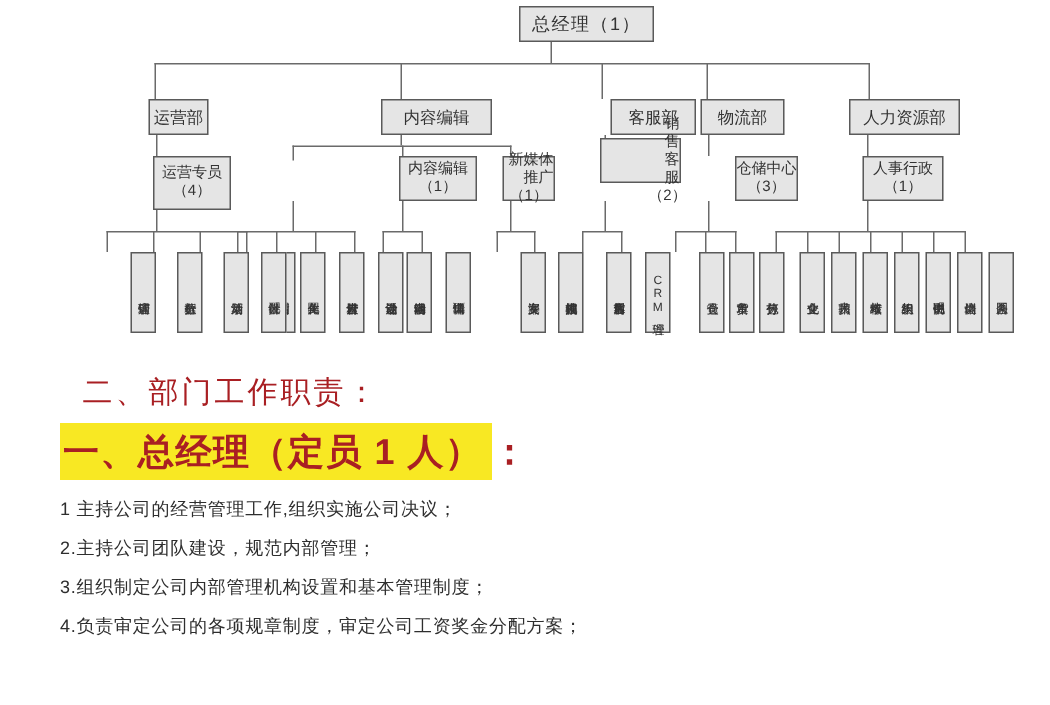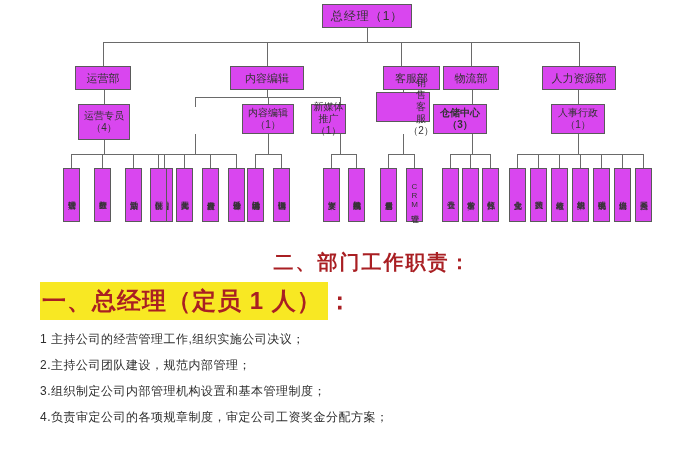--- a/index.html
+++ b/index.html
@@ -7,46 +7,46 @@
   body {
     position:relative;
     background:#ffffff;
     font-family:"Liberation Sans","DejaVu Sans",sans-serif;
     overflow:hidden;
   }
   .chart { position:absolute; left:0; top:0; width:700px; height:246px; }
   .node {
     position:absolute;
     border:1px solid var(--border,#5a5a5a);
-    background:#d946ef;
+    background:#e5e5e5;
     color:#333;
     display:flex; flex-direction:column;
     align-items:center; justify-content:center;
-    text-align:center;
+    text-align:right;
+    margin-left:24px;
   }
   .node.lvl1 { font-size:12px; letter-spacing:1px; }
   .node.lvl2 { font-size:11px; }
   .node.lvl3 { font-size:10px; line-height:12px; }
   .node.leaf {
     writing-mode:vertical-rl;
     text-orientation:upright;
     font-size:8px;
     line-height:15px;
     letter-spacing:0;
   }
   .cline { position:absolute; background:var(--line,#6a6a6a); }
 
   .text-section { position:absolute; left:40px; top:250px; width:650px; }
   .sec-heading {
     color:var(--red,#a91f23);
-    font-size:20px; font-weight:bold;
+    font-size:20px; font-weight:normal;
     letter-spacing:2px;
     line-height:24px;
     margin:0 0 8px 15px;
-    text-align:center;
   }
   .sub-heading {
     color:var(--red,#a91f23);
     font-size:24px; font-weight:bold;
     letter-spacing:1px;
     margin:0 0 6px 0;
   }
   .hl { background:var(--yellow,#f8e823); padding:3px 6px 3px 2px; display:inline-block; }
   .body-par {
     font-size:17px; line-height:29px;
@@ -63,21 +63,21 @@
 </style>
 </head>
 <body>
 
 <div class="chart" id="org-chart">
     <div class="cline" style="left: 367px; top: 28px; width: 1px; height: 14px;"></div>
     <div class="cline" style="left: 103px; top: 42px; width: 477px; height: 1px;"></div>
     <div class="node lvl1" style="left: 322px; top: 4px; width: 90px; height: 24px;">总经理（1）</div>
     <div class="cline" style="left: 103px; top: 42px; width: 1px; height: 24px;"></div>
     <div class="cline" style="left: 104px; top: 90px; width: 1px; height: 14px;"></div>
-    <div class="node lvl2" style="left: 75px; top: 66px; width: 56px; height: 24px;">运营部</div>
+    <div class="node lvl2" style="left: 75px; top: 66px; width: 40px; height: 24px;">运营部</div>
     <div class="cline" style="left: 104px; top: 134px; width: 1px; height: 20px;"></div>
     <div class="cline" style="left: 71px; top: 154px; width: 94px; height: 1px;"></div>
     <div class="cline" style="left: 71px; top: 154px; width: 1px; height: 14px;"></div>
     <div class="node leaf" style="left: 63px; top: 168px; width: 17px; height: 54px;">店铺管理</div>
     <div class="cline" style="left: 102px; top: 154px; width: 1px; height: 14px;"></div>
     <div class="node leaf" style="left: 94px; top: 168px; width: 17px; height: 54px;">数据分析</div>
     <div class="cline" style="left: 133px; top: 154px; width: 1px; height: 14px;"></div>
     <div class="node leaf" style="left: 125px; top: 168px; width: 17px; height: 54px;">活动策划</div>
     <div class="cline" style="left: 164px; top: 154px; width: 1px; height: 14px;"></div>
     <div class="node leaf" style="left: 156px; top: 168px; width: 17px; height: 54px;">网站策划</div>
@@ -139,21 +139,21 @@
     <div class="cline" style="left: 472px; top: 90px; width: 1px; height: 14px;"></div>
     <div class="node lvl2" style="left: 443px; top: 66px; width: 56px; height: 24px;">物流部</div>
     <div class="cline" style="left: 472px; top: 134px; width: 1px; height: 20px;"></div>
     <div class="cline" style="left: 450px; top: 154px; width: 41px; height: 1px;"></div>
     <div class="cline" style="left: 450px; top: 154px; width: 1px; height: 14px;"></div>
     <div class="node leaf" style="left: 442px; top: 168px; width: 17px; height: 54px;">仓管员</div>
     <div class="cline" style="left: 470px; top: 154px; width: 1px; height: 14px;"></div>
     <div class="node leaf" style="left: 462px; top: 168px; width: 17px; height: 54px;">审单发货</div>
     <div class="cline" style="left: 490px; top: 154px; width: 1px; height: 14px;"></div>
     <div class="node leaf" style="left: 482px; top: 168px; width: 17px; height: 54px;">分拣打包</div>
-    <div class="node lvl3" style="left: 433px; top: 104px; width: 54px; height: 30px; font-weight: bold;">
+    <div class="node lvl3" style="left: 466px; top: 104px; width: 42px; height: 30px;">
       <div>仓储中心</div>
       <div>（3）</div>
     </div>
     <div class="cline" style="left: 579px; top: 42px; width: 1px; height: 24px;"></div>
     <div class="cline" style="left: 578px; top: 90px; width: 1px; height: 14px;"></div>
     <div class="node lvl2" style="left: 542px; top: 66px; width: 74px; height: 24px;">人力资源部</div>
     <div class="cline" style="left: 578px; top: 134px; width: 1px; height: 20px;"></div>
     <div class="cline" style="left: 517px; top: 154px; width: 127px; height: 1px;"></div>
     <div class="cline" style="left: 517px; top: 154px; width: 1px; height: 14px;"></div>
     <div class="node leaf" style="left: 509px; top: 168px; width: 17px; height: 54px;">企业文化</div>

